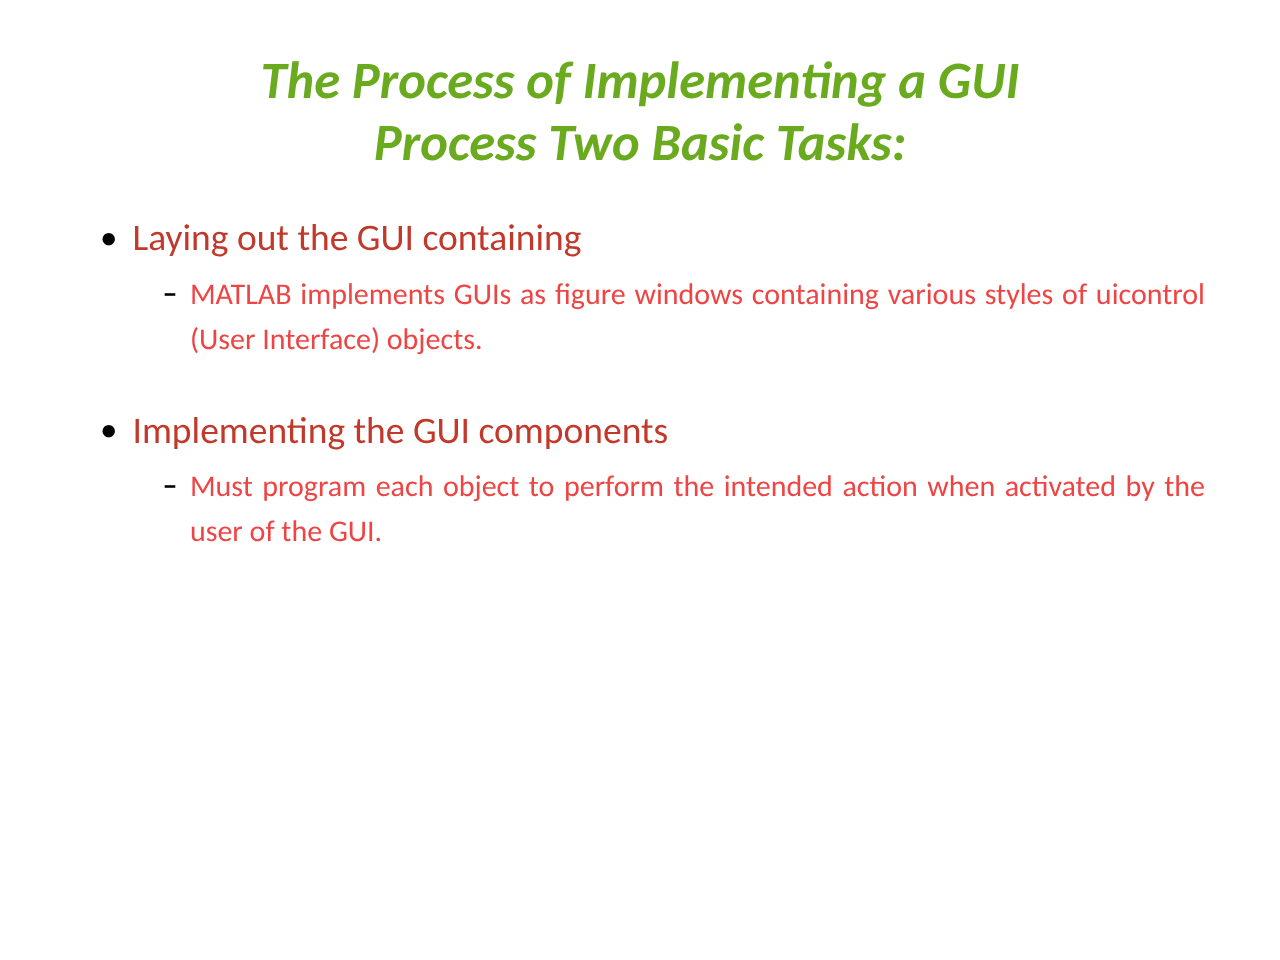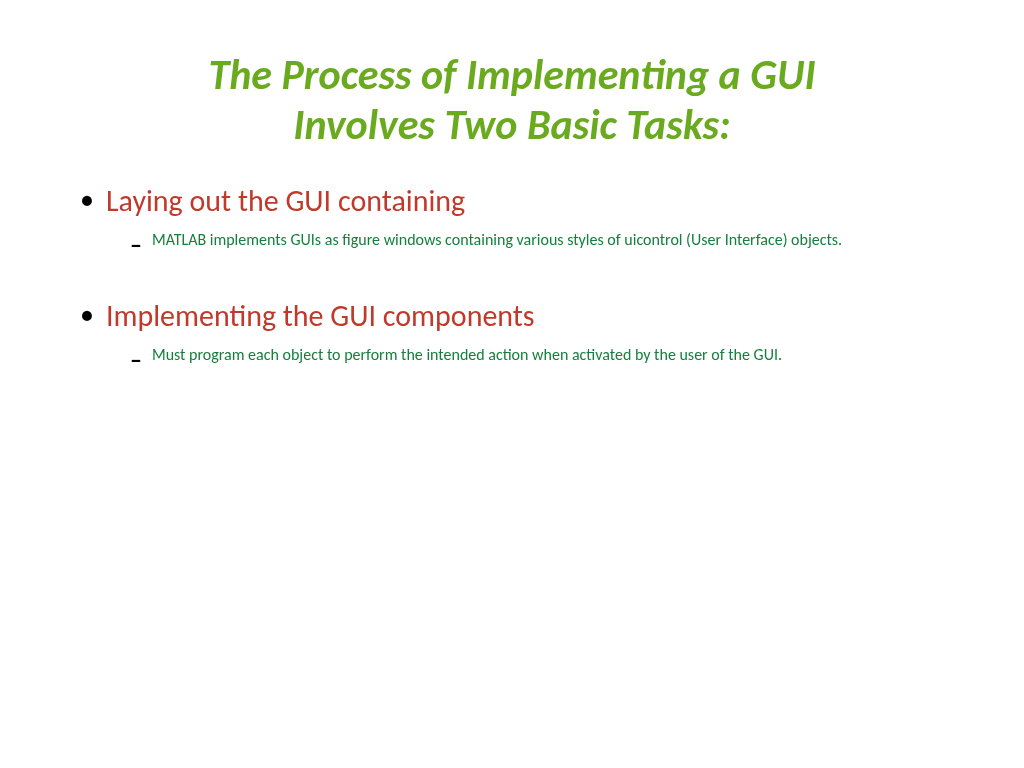--- a/index.html
+++ b/index.html
@@ -30,21 +30,20 @@
     }
 
     .slide-title {
       text-align: center;
       font-size: 42px;
       font-weight: bold;
       font-style: italic;
       color: #6aaa1f;
       line-height: 1.2;
       margin-bottom: 30px;
-      margin-top: 10px;
     }
 
     .content-area {
       display: flex;
       flex-direction: column;
       gap: 10px;
       padding-left: 20px;
     }
 
     .bullet-item {
@@ -84,38 +83,38 @@
 
     .dash {
       font-size: 24px;
       color: #000000;
       flex-shrink: 0;
       line-height: 1.4;
       font-weight: bold;
     }
 
     .sub-text {
-      font-size: 16px;
-      color: #15803d;
+      font-size: 24px;
+      color: #ef4444;
       line-height: 1.5;
       text-align: justify;
       flex: 1;
     }
 
     .second-bullet {
       margin-top: 15px;
     }
   </style>
 </head>
 <body>
 
 <div class="slide">
   <div class="slide-title">
     <span>The Process of Implementing a GUI</span><br>
-    <span>Involves Two Basic Tasks:</span>
+    <span>Process Two Basic Tasks:</span>
   </div>
 
   <div class="content-area">
 
     <div class="bullet-item">
       <div class="bullet-header">
         <span class="bullet-dot">•</span>
         <span class="bullet-label">Laying out the GUI containing</span>
       </div>
       <div class="sub-bullet">

